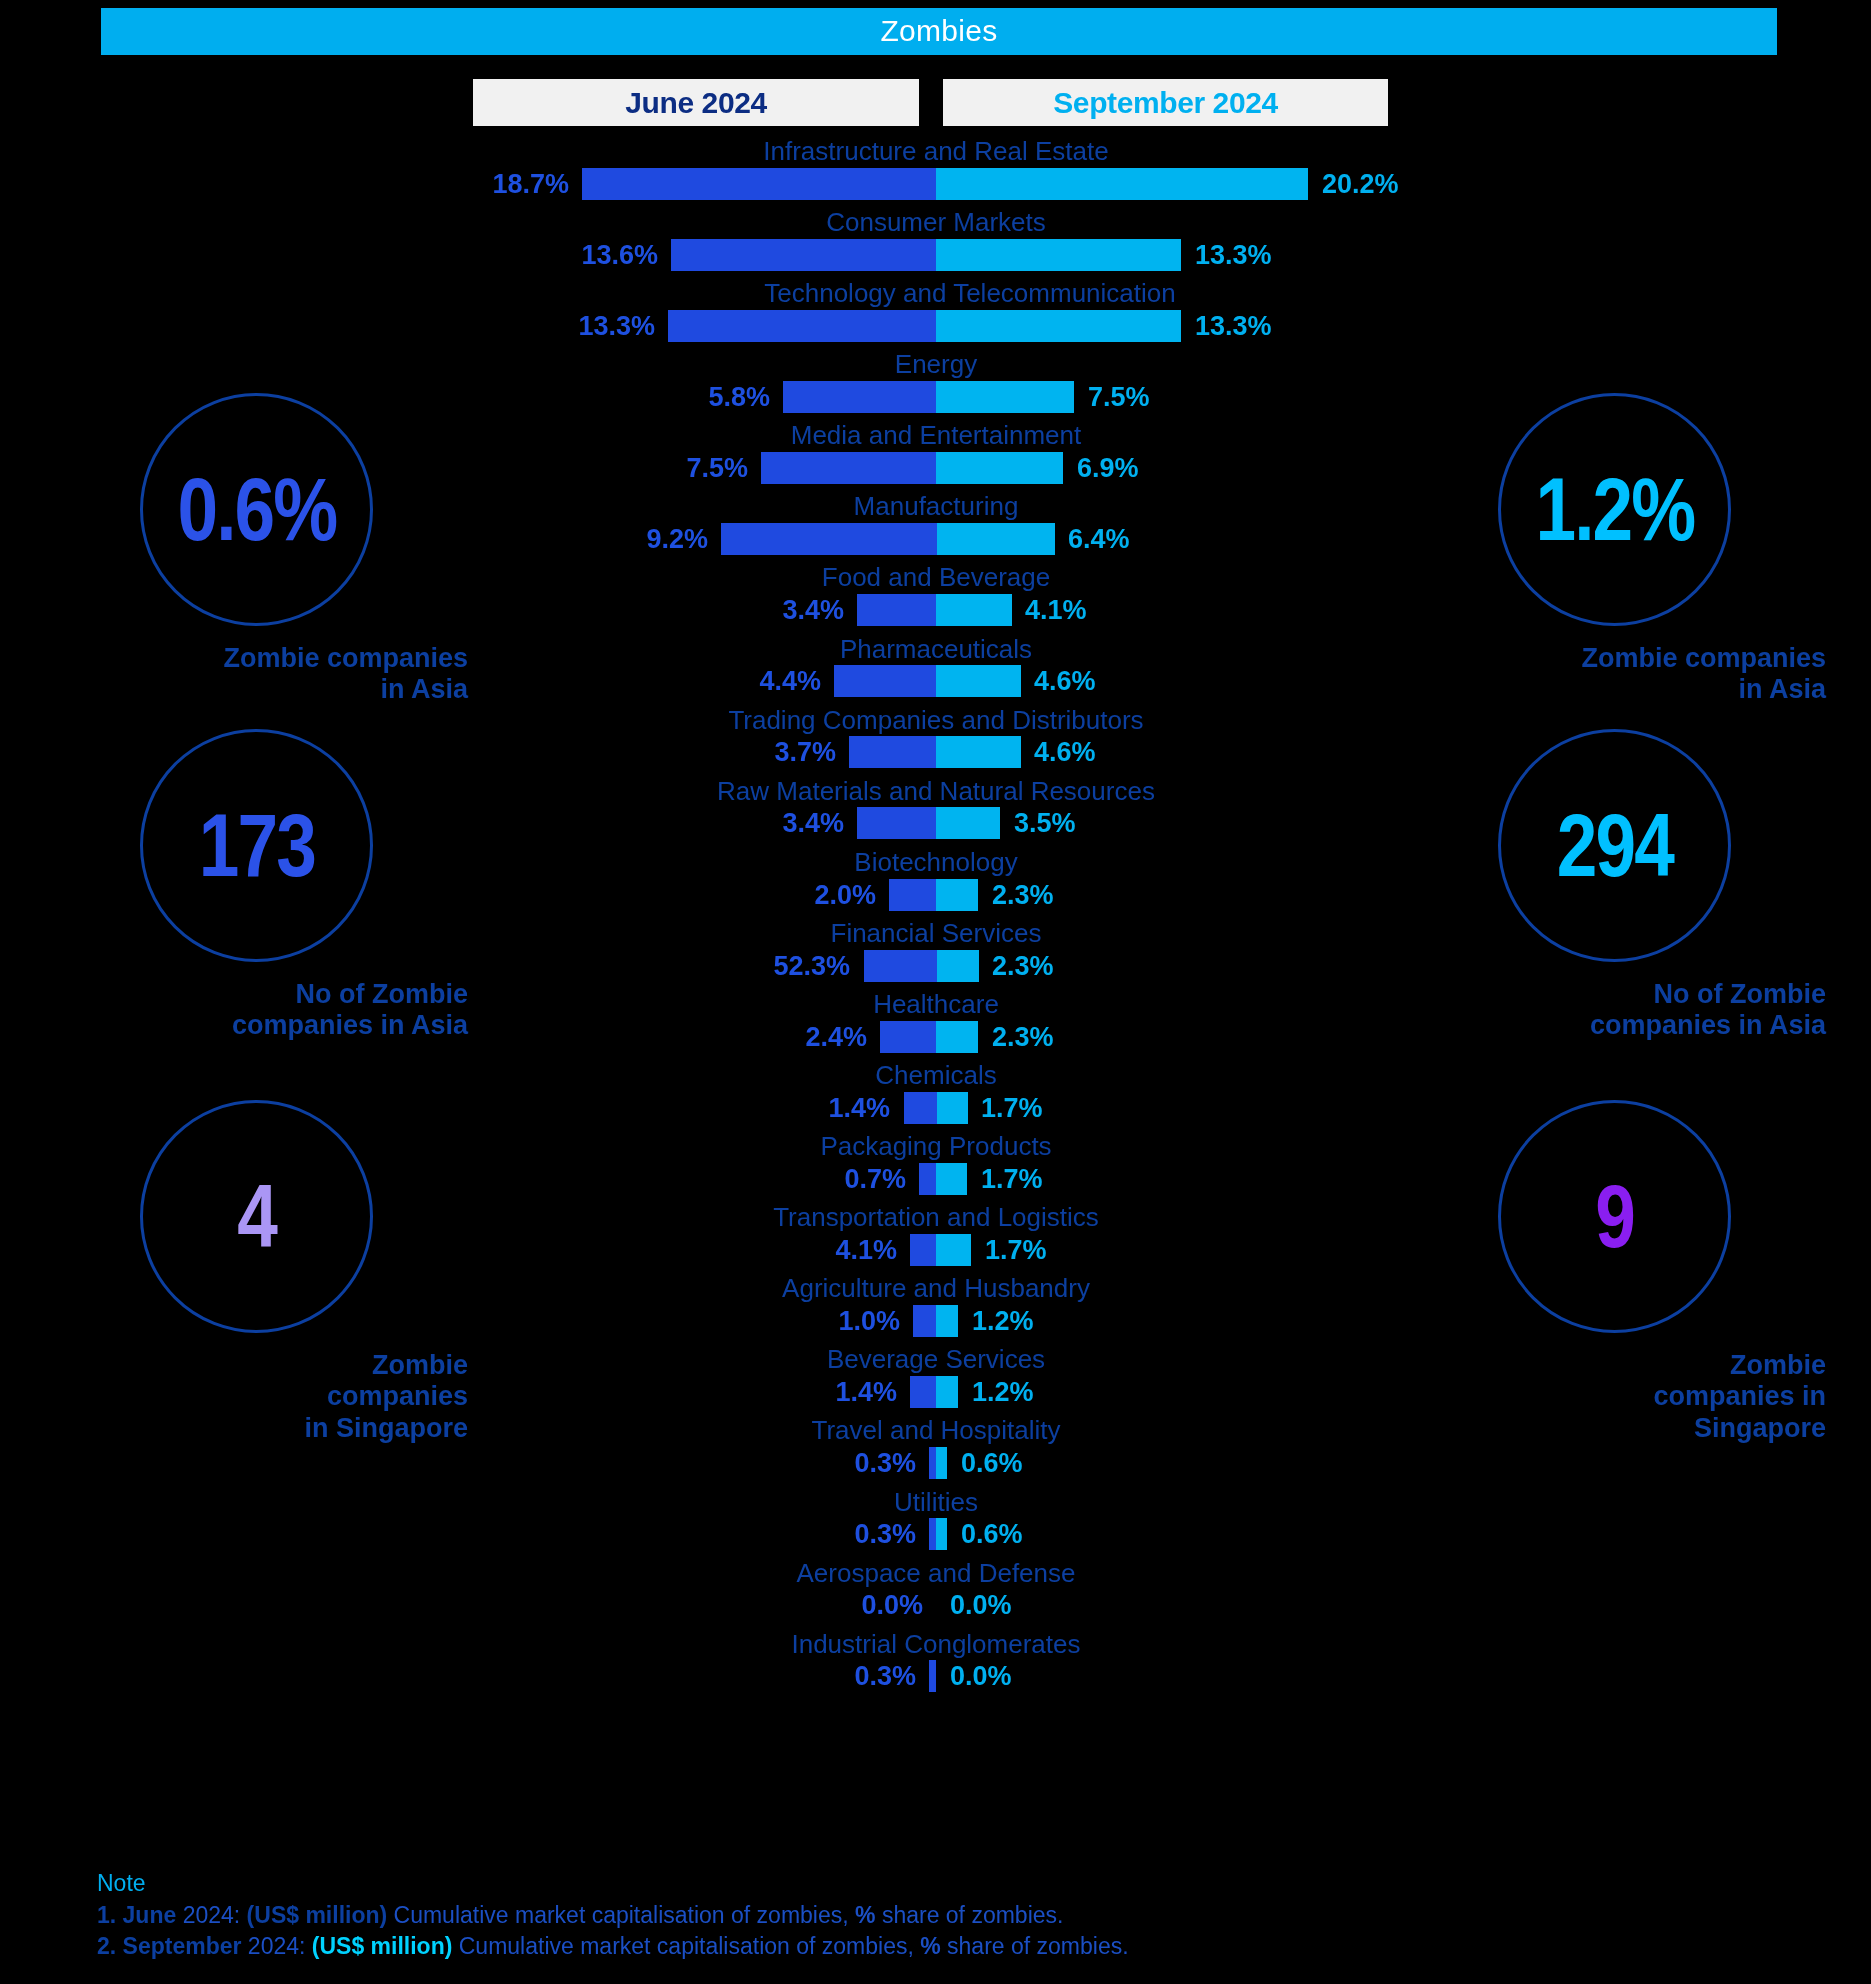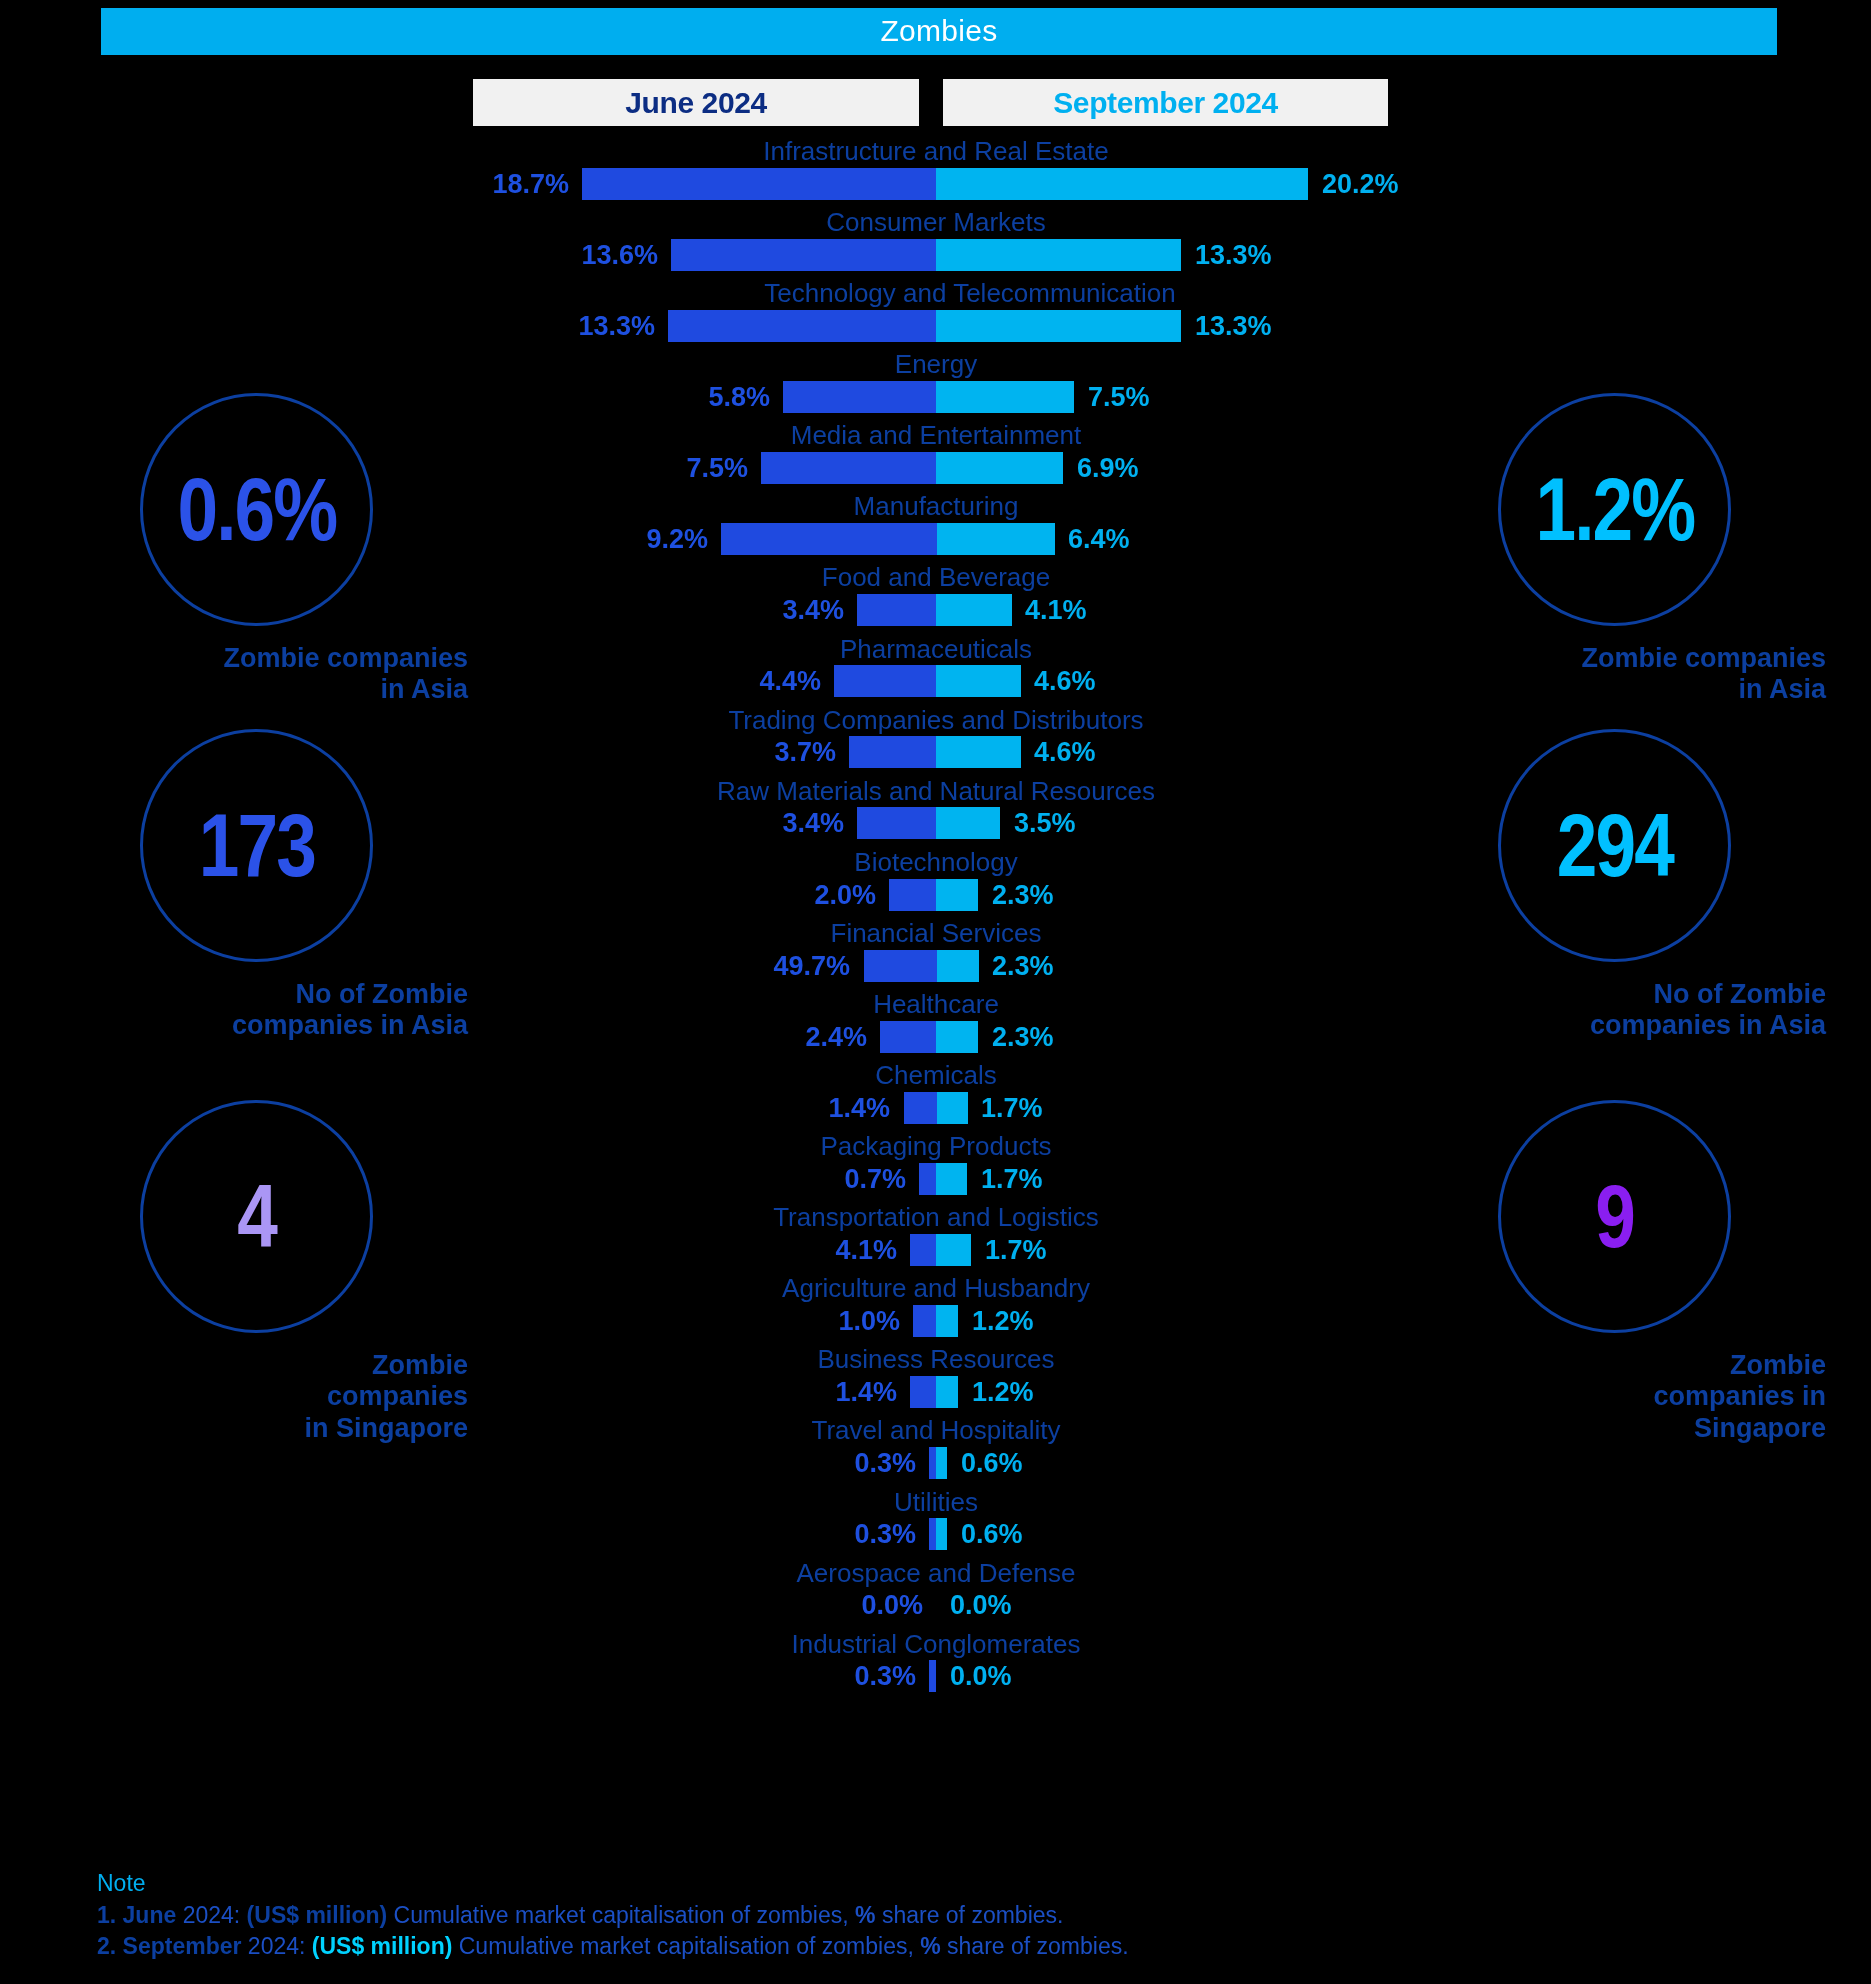--- a/index.html
+++ b/index.html
@@ -286,21 +286,21 @@
           <div class="barwrap" style="position: absolute; left: 889px; top: 0px; height: 32px;">
             <div class="bar-left" style="width: 47px; background: rgb(31, 74, 224);"></div>
             <div class="bar-right" style="width: 42px; background: rgb(0, 180, 240);"></div>
           </div>
           <div class="val right" style="position: absolute; left: 992px; top: 3px;">2.3%</div>
         </div>
       </div>
       <div class="row">
         <div class="row-label" style="top: 782px;">Financial Services</div>
         <div class="row-body" style="top: 814px; height: 32px;">
-          <div class="val left" style="position: absolute; right: 1022px; top: 3px;">49.7%</div>
+          <div class="val left" style="position: absolute; right: 1022px; top: 3px;">52.3%</div>
           <div class="barwrap" style="position: absolute; left: 864px; top: 0px; height: 32px;">
             <div class="bar-left" style="width: 73px; background: rgb(31, 74, 224);"></div>
             <div class="bar-right" style="width: 42px; background: rgb(0, 180, 240);"></div>
           </div>
           <div class="val right" style="position: absolute; left: 992px; top: 3px;">2.3%</div>
         </div>
       </div>
       <div class="row">
         <div class="row-label" style="top: 853px;">Healthcare</div>
         <div class="row-body" style="top: 885px; height: 32px;">
@@ -350,21 +350,21 @@
         <div class="row-body" style="top: 1169px; height: 32px;">
           <div class="val left" style="position: absolute; right: 972px; top: 3px;">1.0%</div>
           <div class="barwrap" style="position: absolute; left: 913px; top: 0px; height: 32px;">
             <div class="bar-left" style="width: 23.4px; background: rgb(31, 74, 224);"></div>
             <div class="bar-right" style="width: 22px; background: rgb(0, 180, 240);"></div>
           </div>
           <div class="val right" style="position: absolute; left: 972px; top: 3px;">1.2%</div>
         </div>
       </div>
       <div class="row">
-        <div class="row-label" style="top: 1208px;">Business Resources</div>
+        <div class="row-label" style="top: 1208px;">Beverage Services</div>
         <div class="row-body" style="top: 1240px; height: 32px;">
           <div class="val left" style="position: absolute; right: 975px; top: 3px;">1.4%</div>
           <div class="barwrap" style="position: absolute; left: 910px; top: 0px; height: 32px;">
             <div class="bar-left" style="width: 26px; background: rgb(31, 74, 224);"></div>
             <div class="bar-right" style="width: 22px; background: rgb(0, 180, 240);"></div>
           </div>
           <div class="val right" style="position: absolute; left: 972px; top: 3px;">1.2%</div>
         </div>
       </div>
       <div class="row">

